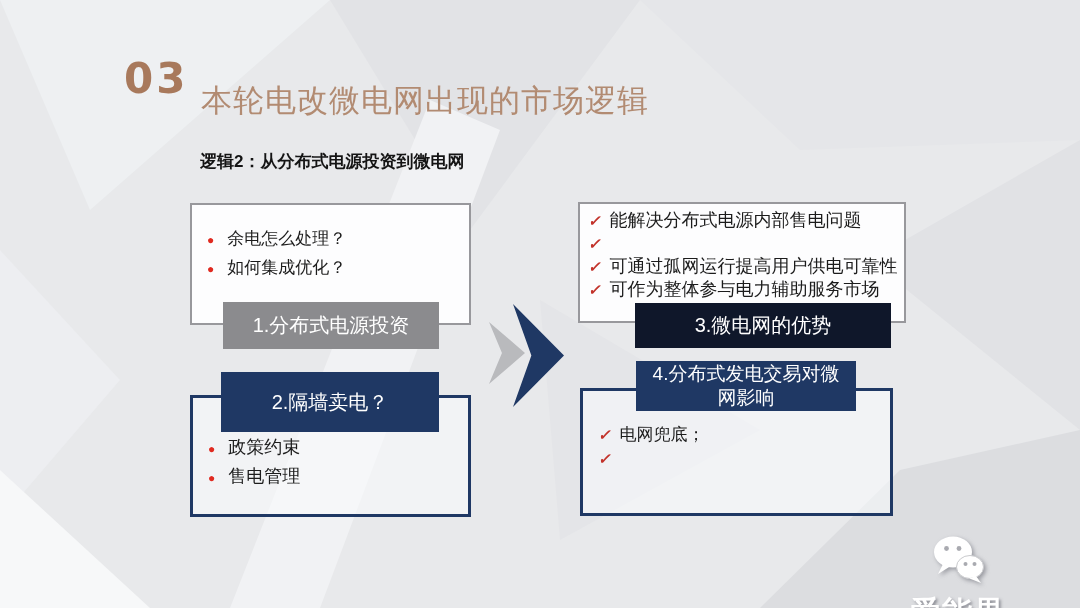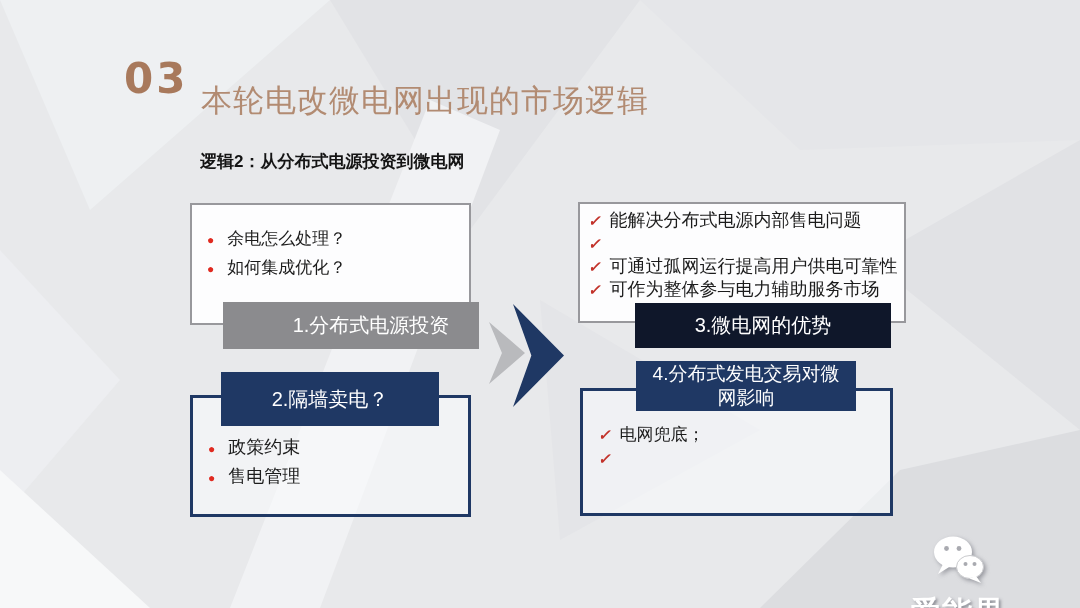--- a/index.html
+++ b/index.html
@@ -31,22 +31,22 @@
   .questions-box  { left:190px; top:203px; width:281px; height:122px; background:#fdfdfe; border:2px solid #98989c; z-index:1; }
   .advantages-box { left:578px; top:202px; width:328px; height:121px; background:#fdfdfe; border:2px solid #98989c; z-index:1; }
   .notes-box      { left:190px; top:395px; width:281px; height:122px; background:rgba(250,251,253,0.55); border:3px solid #1f3864; z-index:1; }
   .impacts-box    { left:580px; top:388px; width:313px; height:128px; background:rgba(250,251,253,0.55); border:3px solid #1f3864; z-index:1; }
 
   
   .step {
     position:absolute; display:flex; align-items:center; justify-content:center;
     color:#ffffff; z-index:3; white-space:nowrap;
   }
-  .step1 { left:223px; top:302px; width:216px; height:47px; background:#8b8b8e; font-size:20px;padding-left:40px; }
-  .step2 { left:221px; top:372px; width:218px; height:54px; background:#1f3864; font-size:20px; }
+  .step1 { left:223px; top:302px; width:216px; height:47px; background:#8b8b8e; font-size:20px; }
+  .step2 { left:221px; top:372px; width:218px; height:60px; background:#1f3864; font-size:20px; }
   .step3 { left:635px; top:303px; width:256px; height:45px; background:#0f172a; font-size:20px; }
   .step4 {
     left:636px; top:361px; width:220px; height:50px; background:#1f3864;
     font-size:19px; line-height:1.25; text-align:center;
     padding:12px 12px; box-sizing:border-box; white-space:normal;
   }
 
   
   ul { list-style:none; margin:0; padding:0; }
   .blist li { display:flex; align-items:baseline; gap:13px; }

